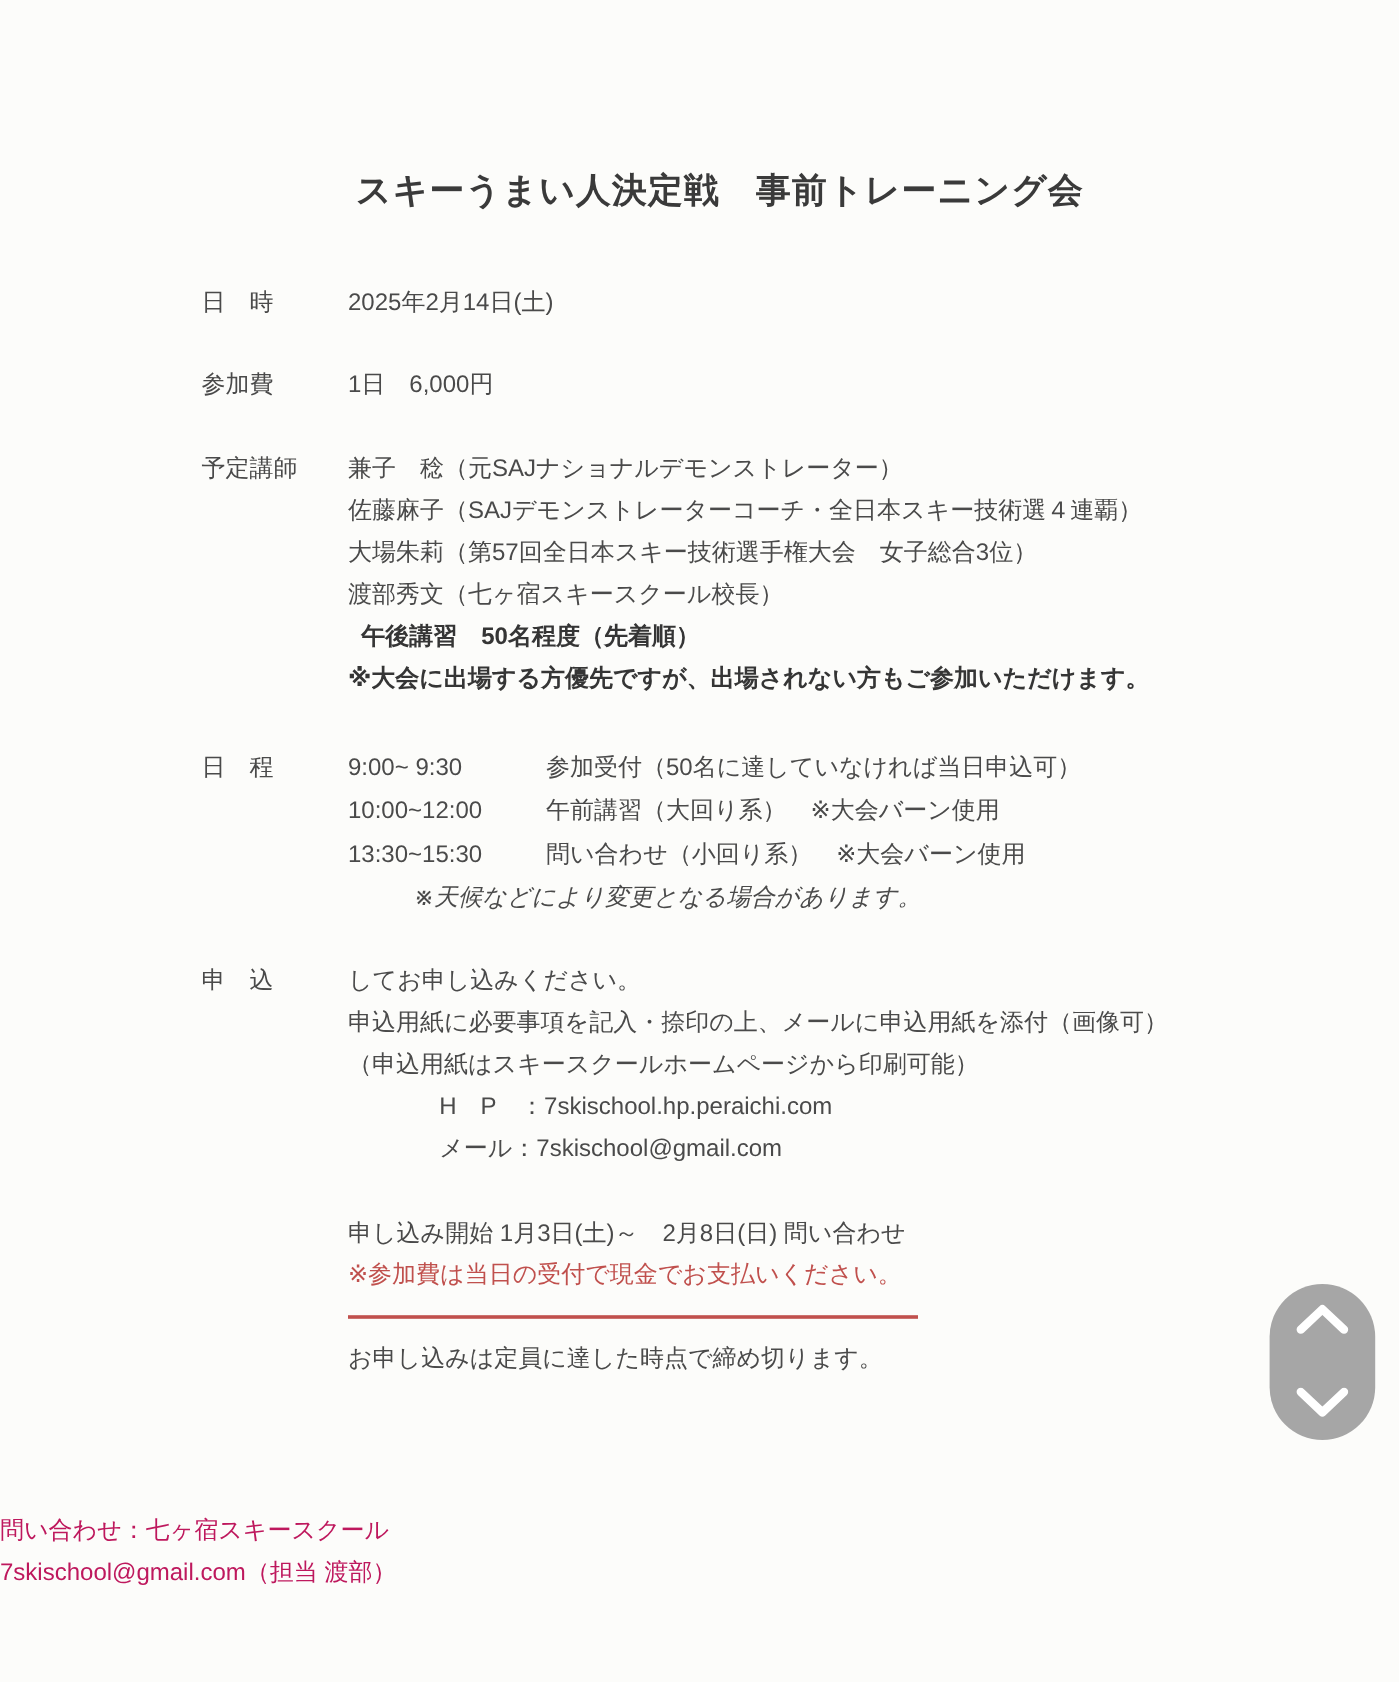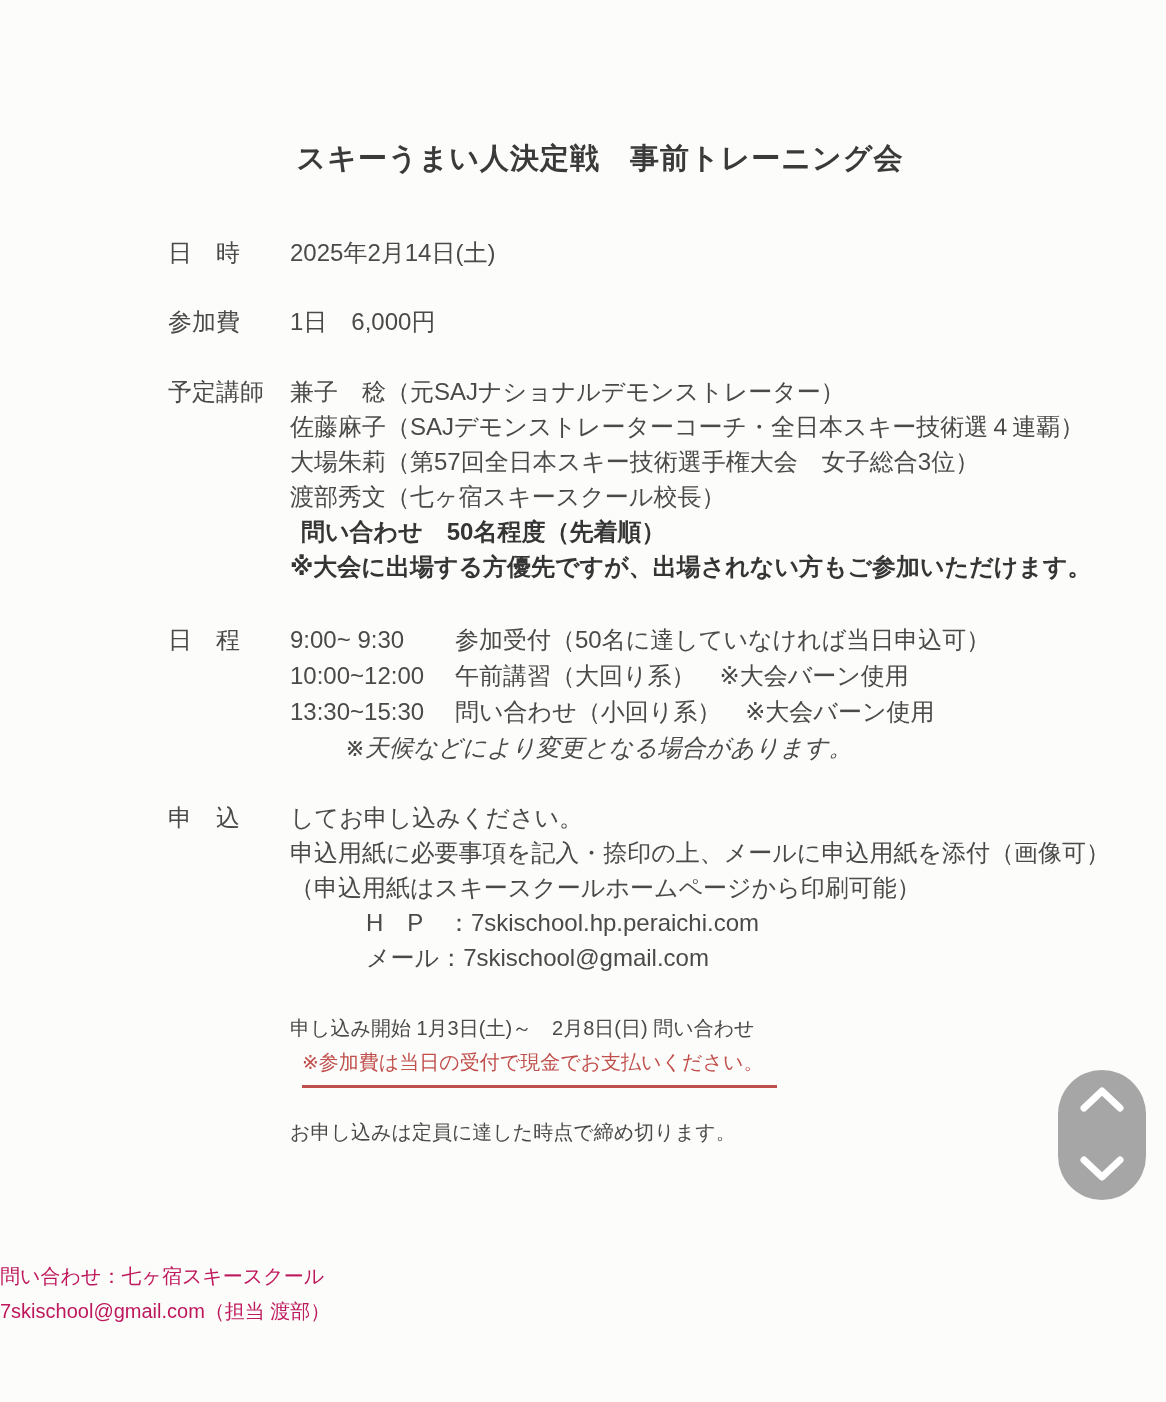--- a/index.html
+++ b/index.html
@@ -12,40 +12,40 @@
     overflow:hidden;
   }
   .doc{position:absolute;inset:0;}
   .title{
     position:absolute;top:139px;left:17px;width:100%;
     text-align:center;font-size:29px;font-weight:bold;
     color:#3a3a3a;letter-spacing:1px;margin:0;
   }
   .block{
     position:absolute;left:168px;
-    font-size:24px;line-height:35px;
+    font-size:20px;line-height:35px;
     display:flex;align-items:flex-start;
     white-space:nowrap;
   }
   .label{flex:0 0 122px;width:122px;color:#4a4a4a;}
   .content{display:block;}
   .bold{font-weight:bold;color:#353535;}
   .indent-capacity{margin-left:11px;}
   .sched{line-height:36px;}
   .sched-row{display:flex;}
   .time{flex:0 0 140px;width:140px;}
   .activity{margin-left:25px;}
   .sched-note{margin-left:55px;font-style:italic;}
   .app-indent{margin-left:76px;}
   .single{position:absolute;left:290px;font-size:20px;line-height:35px;white-space:nowrap;}
   .red-note{color:#c0504d;}
   .red-note .underline{
     display:inline-block;
     border-bottom:3px solid #c0504d;
-    padding-bottom:5px;padding-right:14px;margin-left:12px;
+    padding-bottom:16px;padding-right:14px;
   }
   .footer{
     position:absolute;top:1259px;left:0;width:100%;
     text-align:left;font-size:20px;line-height:35px;color:#be185d;
   }
   .scroll-pill{
     position:absolute;left:1058px;top:1070px;
     width:88px;height:130px;
     background:#a6a6a6;border-radius:44px;
     display:flex;flex-direction:column;
@@ -74,21 +74,21 @@
     <span class="content">1日　6,000円</span>
   </div>
 
   <div class="block" style="top:374px">
     <span class="label">予定講師</span>
     <div class="content">
       <div>兼子　稔（元SAJナショナルデモンストレーター）</div>
       <div>佐藤麻子（SAJデモンストレーターコーチ・全日本スキー技術選４連覇）</div>
       <div>大場朱莉（第57回全日本スキー技術選手権大会　女子総合3位）</div>
       <div>渡部秀文（七ヶ宿スキースクール校長）</div>
-      <div class="bold indent-capacity">問い合わせ　50名程度（先着順）</div>
+      <div class="bold indent-capacity">午後講習　50名程度（先着順）</div>
       <div class="bold">※大会に出場する方優先ですが、出場されない方もご参加いただけます。</div>
     </div>
   </div>
 
   <div class="block sched" style="top:622px">
     <span class="label">日　程</span>
     <div class="content">
       <div class="sched-row">
         <span class="time">9:00~ 9:30</span>
         <span class="activity">参加受付（50名に達していなければ当日申込可）</span>

